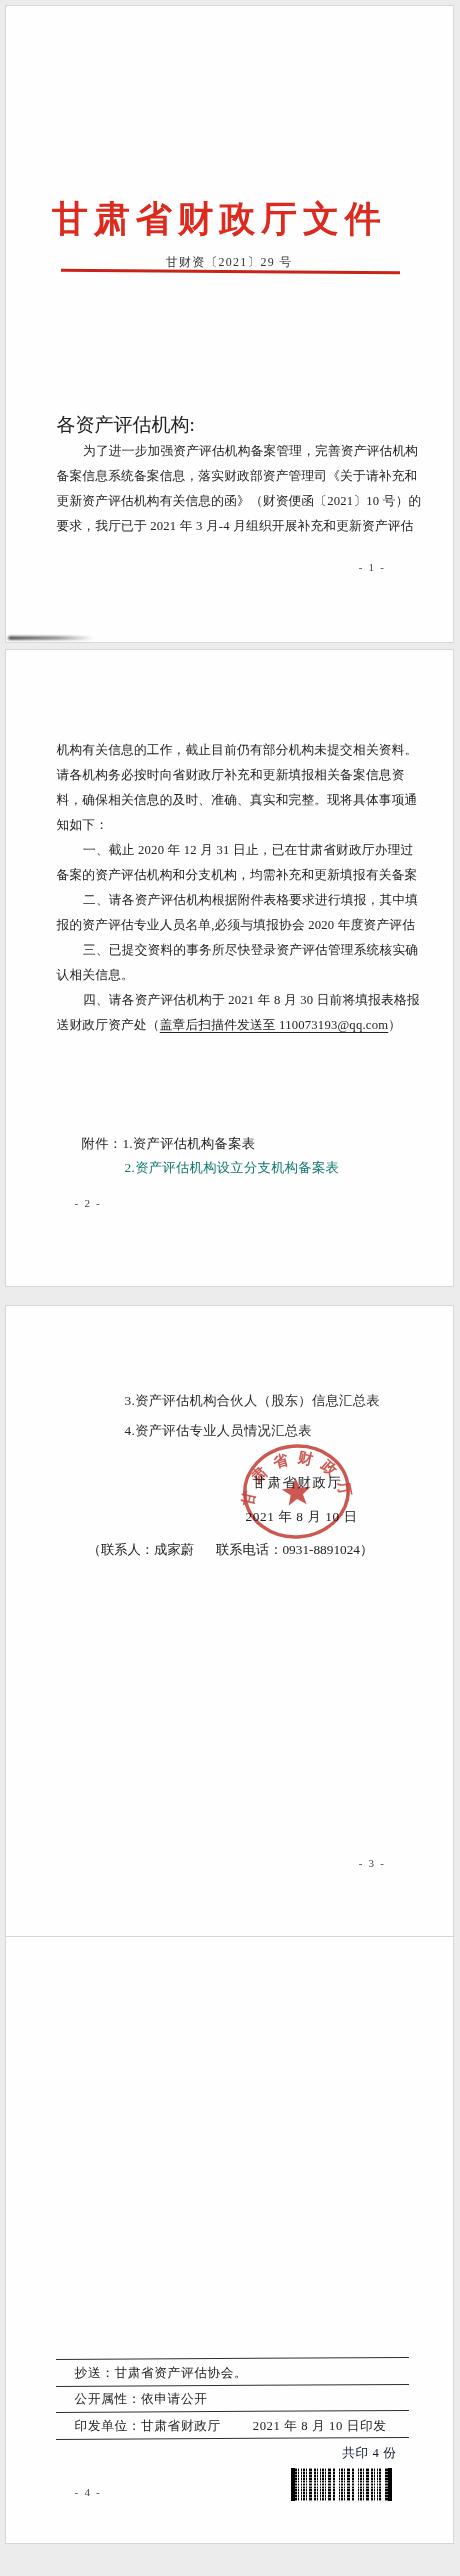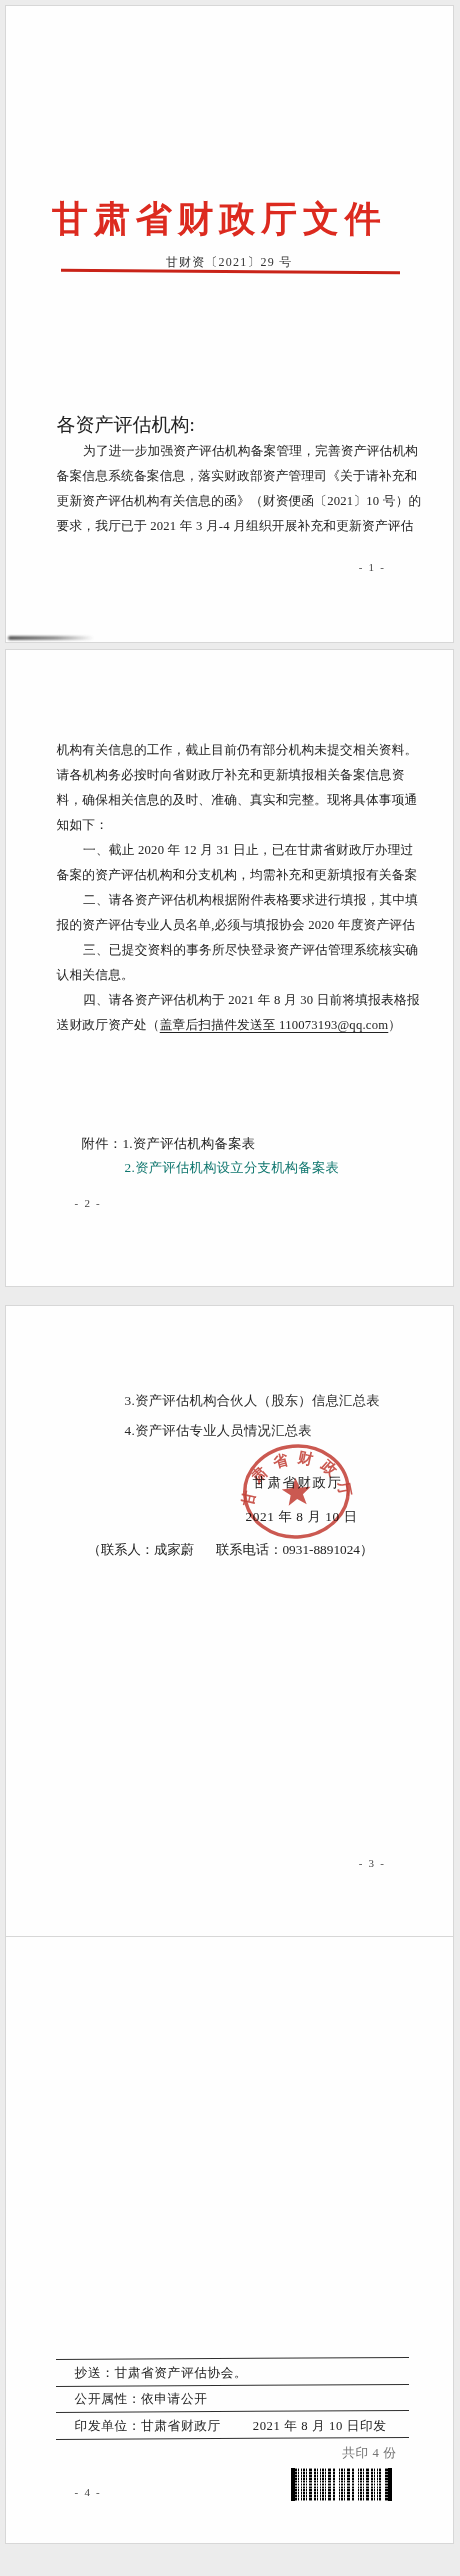--- a/index.html
+++ b/index.html
@@ -104,21 +104,21 @@
   }
   .cc-row{top:428px;}
   .pub-row{top:454px;}
   .issue-row{top:481px;}
   .print-date{
     position:absolute;right:66px;top:481px;font-size:12.7px;
     letter-spacing:0.6px;color:#222;white-space:nowrap;
   }
   .copies{
     position:absolute;right:56px;top:508px;font-size:12.7px;
-    letter-spacing:0.6px;color:#737373;white-space:nowrap;
+    letter-spacing:0.6px;color:#0f172a;white-space:nowrap;
   }
   .barcode{
     position:absolute;left:285px;top:531px;width:101px;height:33px;
     background:
       repeating-linear-gradient(0deg, rgba(255,255,255,.55) 0 1.2px, rgba(0,0,0,0) 1.2px 2.9px),
       repeating-linear-gradient(90deg,
         #000 0 1.7px,#fff 1.7px 2.9px,#000 2.9px 3.5px,#fff 3.5px 5.8px,
         #000 5.8px 7px,#fff 7px 7.5px,#000 7.5px 9.8px,#fff 9.8px 11px,
         #000 11px 11.5px,#fff 11.5px 14px,#000 14px 15.6px,#fff 15.6px 16px,
         #000 16px 17.3px,#fff 17.3px 19px);

